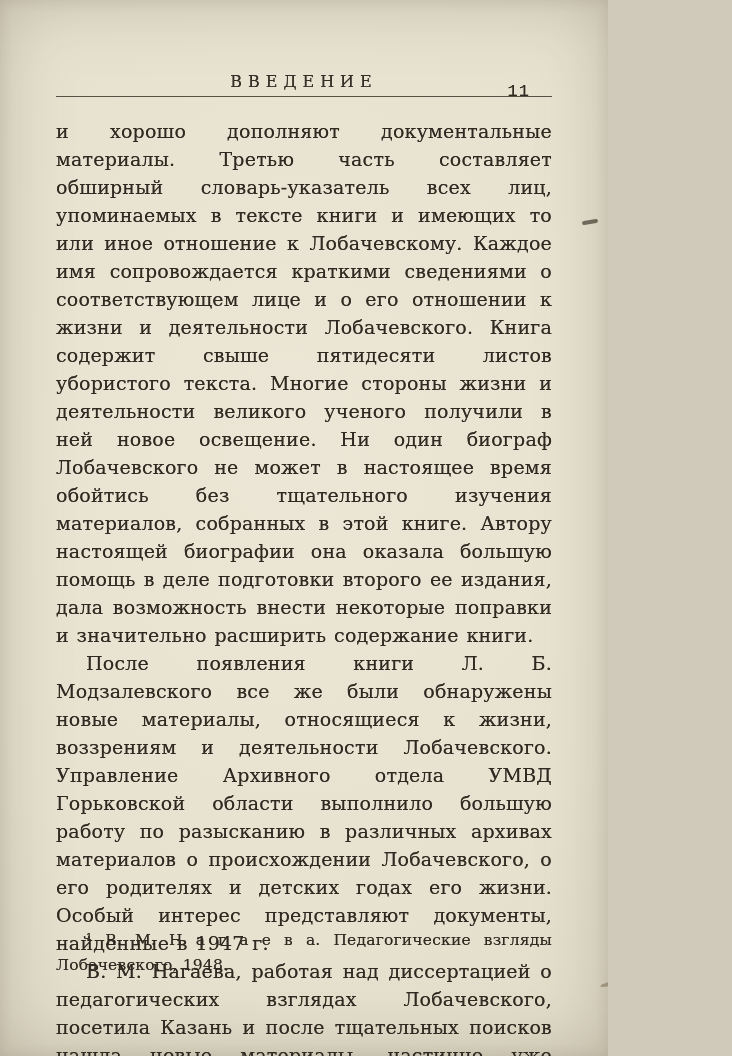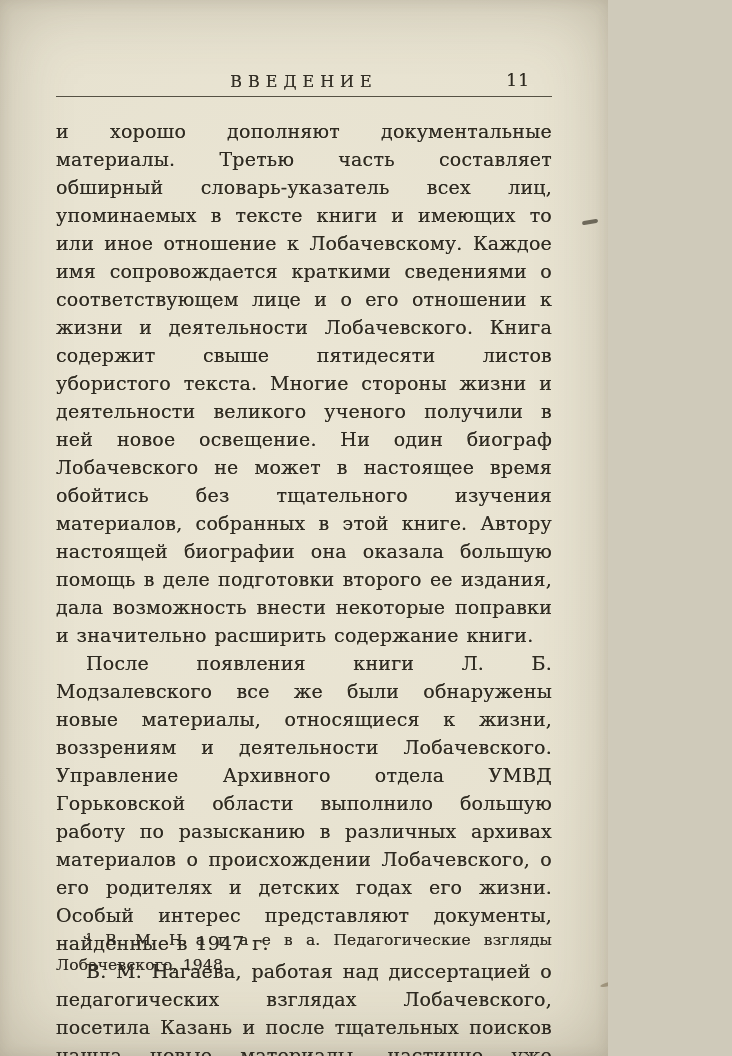--- a/index.html
+++ b/index.html
@@ -31,24 +31,25 @@
     display: block;
     text-align: center;
     font-size: 16px;
     letter-spacing: 6px;
     color: #332f26;
     text-shadow: 0 0 0.5px rgba(51, 47, 38, 0.75);
   }
   .page-number {
     position: absolute;
     right: 22px;
-    top: 70px;
+    top: 82px;
     font-size: 17px;
     letter-spacing: 1px;
     text-shadow: 0 0 0.5px rgba(51, 47, 38, 0.75);
+    font-family: Liberation Mono, monospace;
   }
   .header-rule {
     margin-top: 5px;
     border: none;
     border-top: 1.6px solid #3b372c;
     opacity: 0.85;
   }
 
   .body-text {
     margin-top: 20px;

